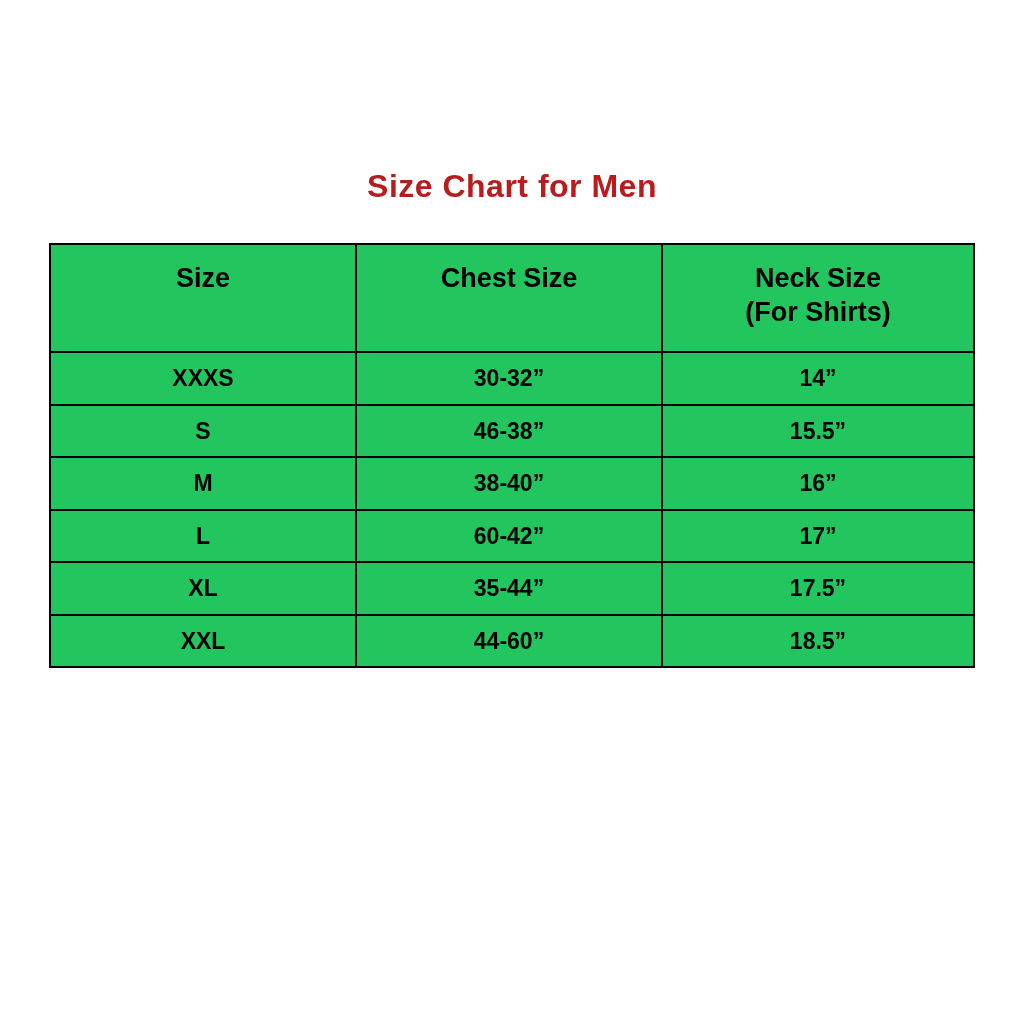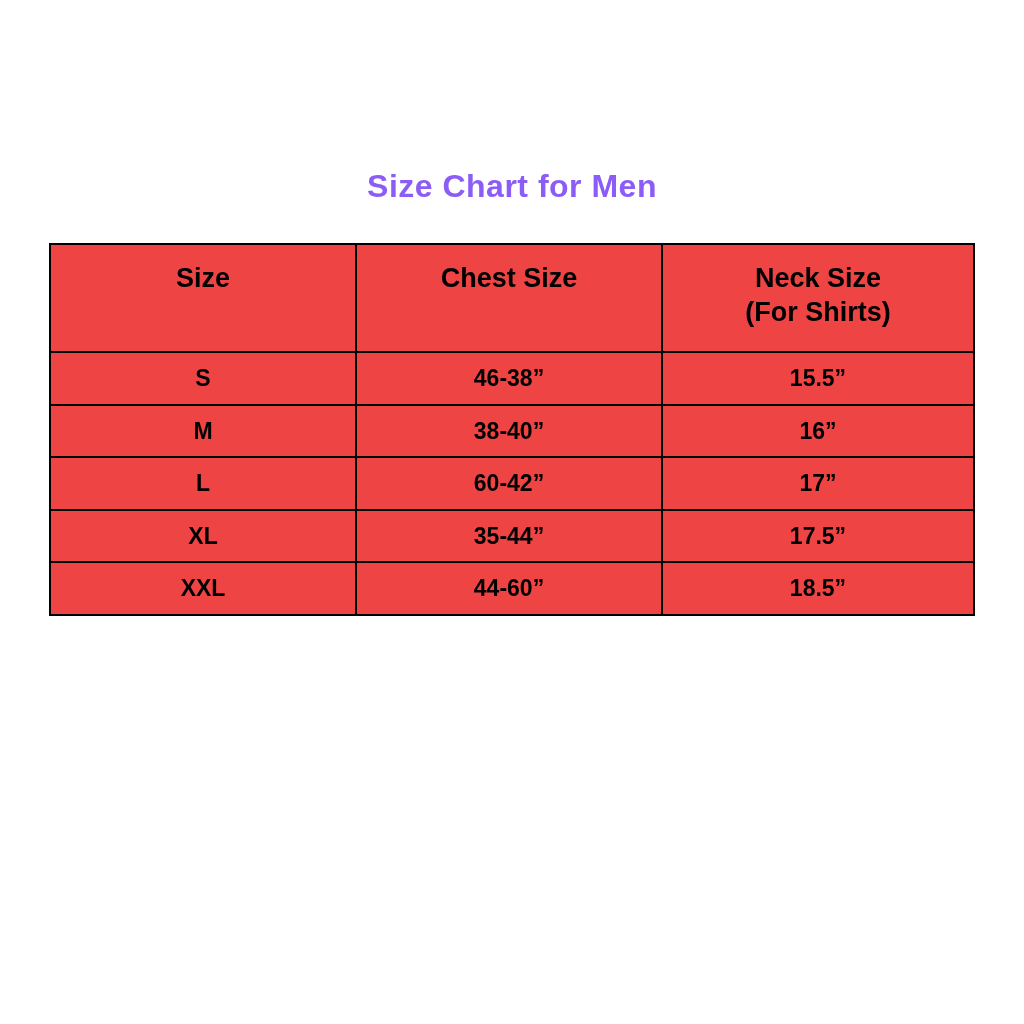--- a/index.html
+++ b/index.html
@@ -16,35 +16,35 @@
     color: #000000;
     overflow: hidden;
   }
   .title {
     margin: 0;
     padding-top: 168px;
     text-align: center;
     font-size: 32px;
     font-weight: bold;
     letter-spacing: 0.5px;
-    color: #8b5cf6;
+    color: #b91c1c;
   }
   .size-table {
     border-collapse: collapse;
     table-layout: fixed;
     width: 924px;
     margin: 38px auto 0 auto;
   }
   .size-table th,
   .size-table td {
     border: 2px solid #000000;
     text-align: center;
     font-weight: bold;
     color: #000000;
-    background: #ef4444;
+    background: #22c55e;
     padding: 0;
   }
   .size-table th {
     height: 90px;
     vertical-align: top;
     padding-top: 16px;
     font-size: 27px;
     line-height: 34px;
   }
   .size-table td {
@@ -79,20 +79,25 @@
           <div>Chest Size</div>
         </th>
         <th>
           <div>Neck Size</div>
           <div>(For Shirts)</div>
         </th>
       </tr>
     </thead>
     <tbody>
       <tr>
+        <td>XXXS</td>
+        <td>30-32”</td>
+        <td>14”</td>
+      </tr>
+      <tr>
         <td>S</td>
         <td>46-38”</td>
         <td>15.5”</td>
       </tr>
       <tr>
         <td>M</td>
         <td>38-40”</td>
         <td>16”</td>
       </tr>
       <tr>

